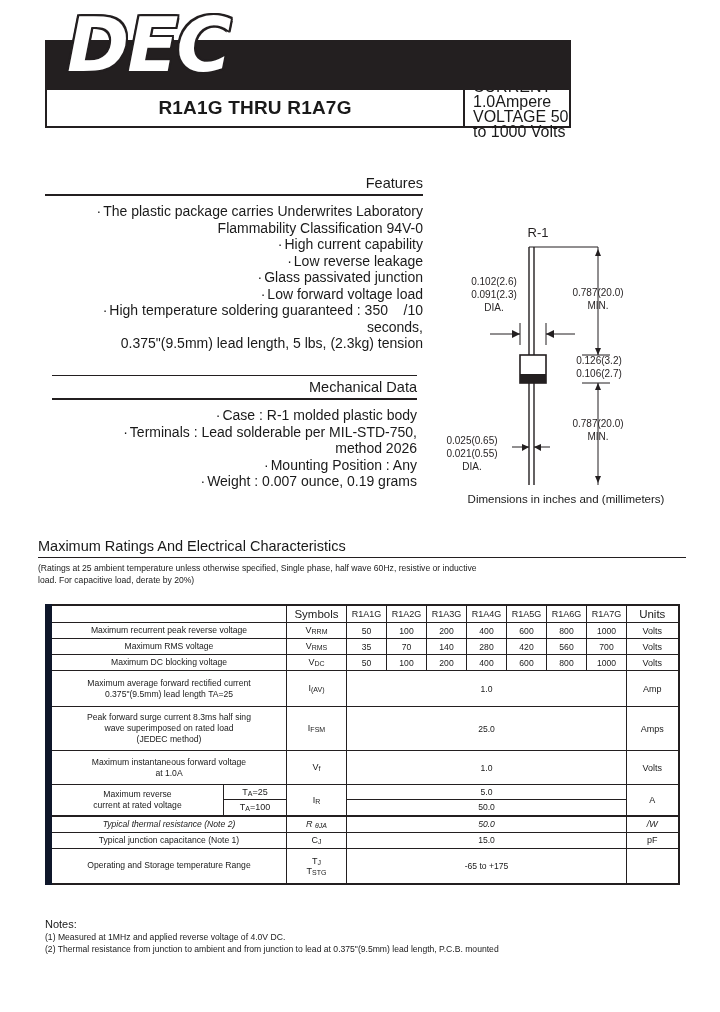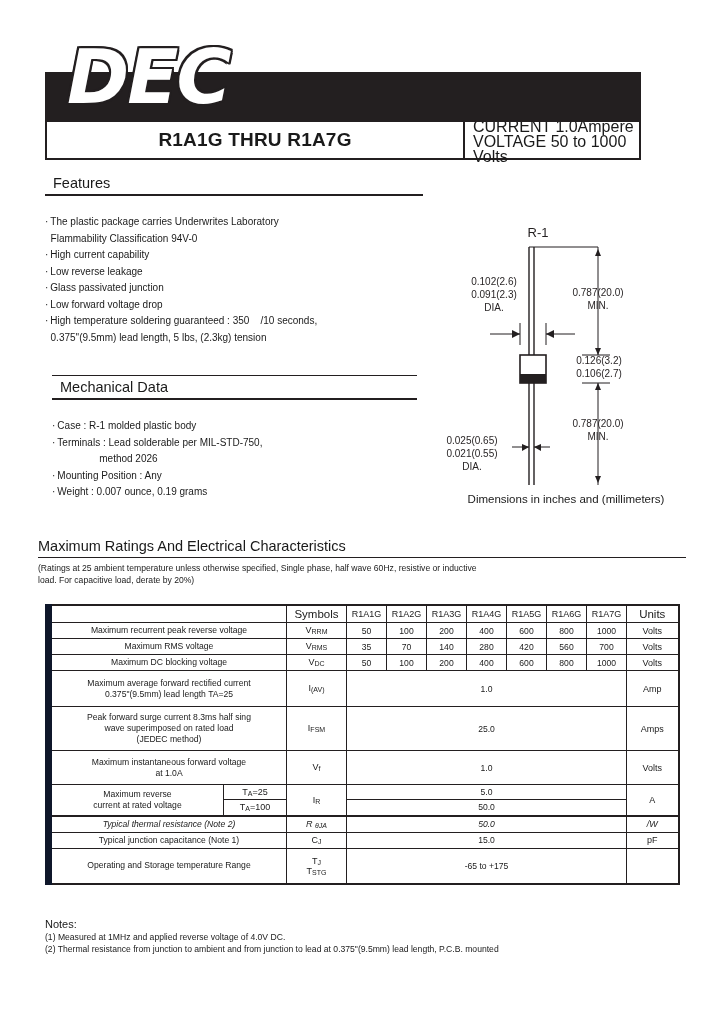--- a/index.html
+++ b/index.html
@@ -18,22 +18,21 @@
     position: absolute;
     left: 0; top: 0;
     width: 720px; height: 1012px;
     padding: 0;
   }
 
   
   .header-wrap {
     position: absolute;
     left: 45px; top: 40px;
-    width: 596px;
-    margin-top: 32px;
+    width: 526px;
   }
   .logo-bar {
     position: relative;
     height: 50px;
     background: #231f20;
   }
   .logo-text {
     position: absolute;
     left: 22px; top: -32px;
     font-family: "DejaVu Sans", sans-serif;
@@ -73,35 +72,36 @@
     display: flex;
     flex-direction: column;
     justify-content: center;
     line-height: 15px;
     font-size: 16px;
   }
 
   
   .sec {
     position: absolute;
+    text-align: right;
   }
   .sec-title {
     font-size: 14.5px;
     padding: 0 0 3px 8px;
     border-bottom: 2px solid #231f20;
     border-top: 1px solid #231f20;
     padding-top: 3px;
   }
   .sec-title.noTopRule { border-top: none; }
 
   .bullets {
-    margin: 18px 0 0 0;
+    margin: 7px 0 0 0;
     padding: 0;
     list-style: none;
-    font-size: 10px;
+    font-size: 14px;
     line-height: 16.5px;
   }
   .bullets li { white-space: pre-wrap; }
   .bullets li .dot { margin-right: 2px; }
 
   
   .drawing {
     position: absolute;
     left: 432px; top: 215px;
     width: 248px; height: 300px;
@@ -193,21 +193,21 @@
   </div>
 
   <div class="sec" style="left:45px; top:172px; width:378px;">
     <div class="sec-title noTopRule">Features</div>
     <ul class="bullets">
       <li><span class="dot">·</span><span>The plastic package carries Underwrites Laboratory
   Flammability Classification 94V-0</span></li>
       <li><span class="dot">·</span><span>High current capability</span></li>
       <li><span class="dot">·</span><span>Low reverse leakage</span></li>
       <li><span class="dot">·</span><span>Glass passivated junction</span></li>
-      <li><span class="dot">·</span><span>Low forward voltage drop</span></li>
+      <li><span class="dot">·</span><span>Low forward voltage load</span></li>
       <li><span class="dot">·</span><span>High temperature soldering guaranteed : 350    /10 seconds,
   0.375"(9.5mm) lead length, 5 lbs, (2.3kg) tension</span></li>
     </ul>
   </div>
 
   <div class="sec" style="left:52px; top:375px; width:365px;">
     <div class="sec-title">Mechanical Data</div>
     <ul class="bullets">
       <li><span class="dot">·</span><span>Case : R-1 molded plastic body</span></li>
       <li><span class="dot">·</span><span>Terminals : Lead solderable per MIL-STD-750,

